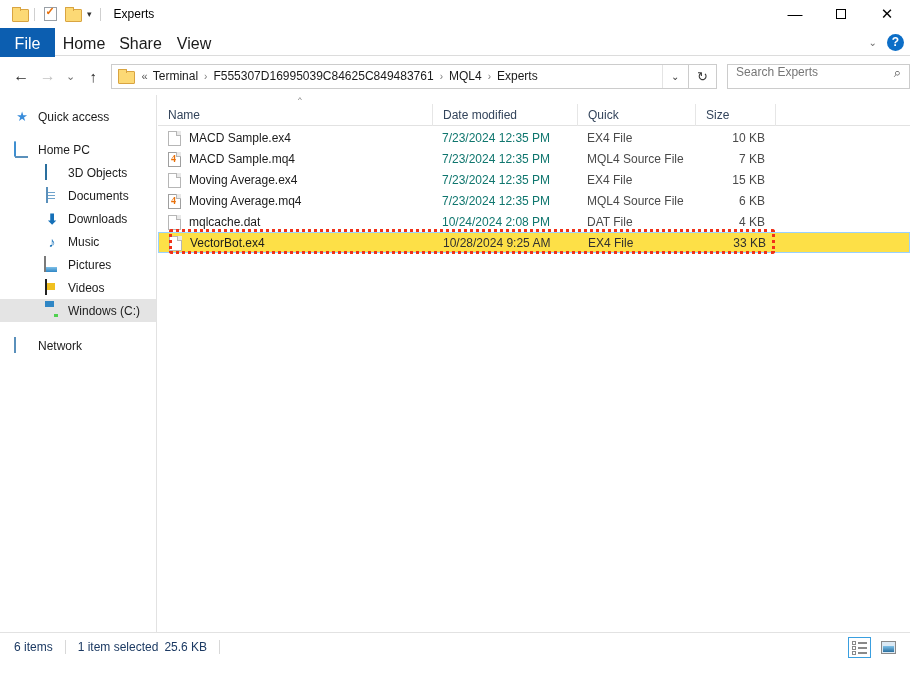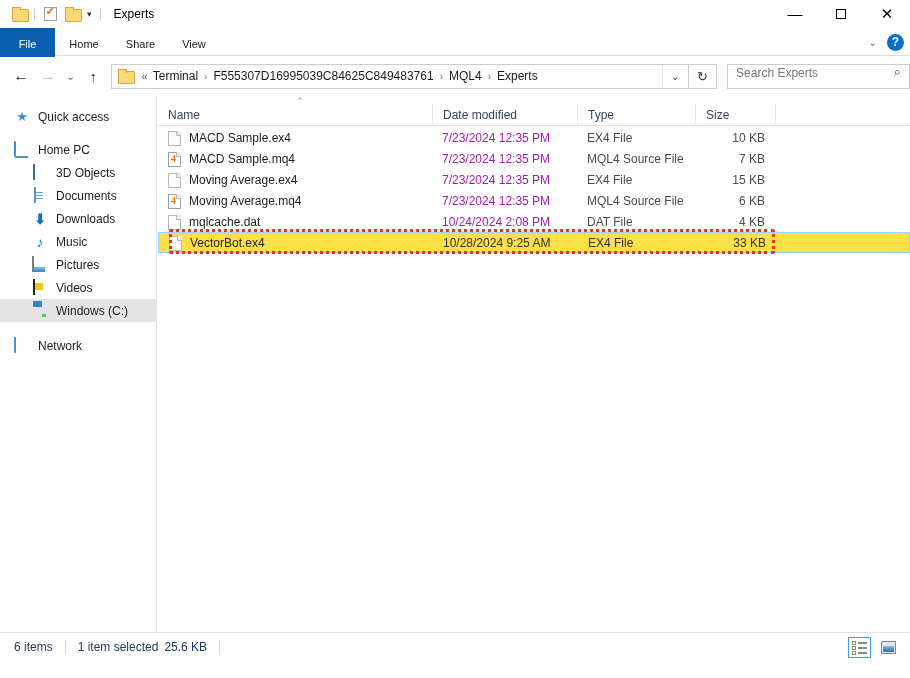--- a/index.html
+++ b/index.html
@@ -53,21 +53,21 @@
   .winctl .cl { font-size: 15px; }
 
   
   .ribbon {
     position: absolute; left: 0; top: 28px; width: 910px; height: 28px;
     background: #ffffff; display: flex; align-items: stretch;
     border-bottom: 1px solid #dcdcdc;
   }
   .tab {
     display: flex; align-items: center; justify-content: center;
-    font-size: 11px; color: #1a1a1a; height: 32px;
+    font-size: 16px; color: #1a1a1a; height: 32px;
   }
   .tab.file { width: 55px; background: #0c5eb0; color: #fff; }
   .tab.home { width: 58px; }
   .tab.share { width: 55px; }
   .tab.view { width: 52px; }
   .ribbon-right { position: absolute; right: 6px; top: 0; height: 28px; display: flex; align-items: center; gap: 10px; }
   .rb-caret { font-size: 10px; color: #6b6b6b; }
   .help-ico {
     width: 17px; height: 17px; border-radius: 50%; background: #0c6ec7; color: #fff;
     font-size: 12px; font-weight: bold; display: flex; align-items: center; justify-content: center;
@@ -98,36 +98,36 @@
   .addr-caret {
     width: 26px; height: 23px; display: flex; align-items: center; justify-content: center;
     font-size: 10px; color: #3a3a3a; border-left: 1px solid #e4e4e4;
   }
   .refresh-btn {
     width: 30px; height: 25px; border: 1px solid #cccccc; border-left: none; background: #fff;
     display: flex; align-items: center; justify-content: center; font-size: 13px; color: #3a3a3a;
   }
   .searchbox {
     height: 25px; width: 192px; margin-left: 10px; border: 1px solid #cccccc; background: #fff;
-    display: flex; align-items: flex-end; padding: 8px 8px;
+    display: flex; align-items: flex-start; padding: 0 8px;
   }
   .searchbox .ph { font-size: 12px; color: #767676; flex: 1; }
   .searchbox .mag { font-size: 13px; color: #4a4a4a; }
 
   
   .body { position: absolute; left: 0; top: 95px; width: 910px; height: 555px; background: #fff; }
   .sidebar {
     position: absolute; left: 0; top: 0; width: 157px; height: 555px;
     background: #fff; border-right: 1px solid #e2e2e2; padding-top: 10px;
   }
   .nav-item {
     height: 23px; display: flex; align-items: center; font-size: 12px; color: #1c1c1c;
     padding-left: 14px; gap: 8px;
   }
-  .nav-item.indent { padding-left: 32px; }
+  .nav-item.indent { padding-left: 44px; }
   .nav-item.sel { background: #e4e4e4; }
   .nav-item .lbl { white-space: nowrap; }
   .ni { width: 16px; height: 16px; position: relative; flex: 0 0 16px; }
 
   
   .ico-star { color: #3a8ddb; font-size: 13px; line-height: 16px; text-align: center; display: block; }
   .ico-pc { width: 15px; height: 12px; border: 1.6px solid #3f8fd0; border-radius: 1px; background: #dceaf7; margin-top: 2px; }
   .ico-pc::after { content: ""; position: absolute; left: 1px; bottom: 0px; width: 13px; height: 2px; background: #5a90bb; }
   .ico-3d { width: 13px; height: 13px; margin: 2px 0 0 1px; background: linear-gradient(135deg,#5bc0e8 0%,#2f86c5 60%,#1d5e91 100%); transform: skewY(-8deg); border: 1px solid #2a6f9e; }
   .ico-desk { width: 15px; height: 11px; background: #2f86c5; border: 1.5px solid #2a6f9e; margin-top: 2px; }
@@ -162,21 +162,21 @@
   .col.date { width: 145px; }
   .col.type { width: 118px; }
   .col.size { width: 80px; }
   .col.filler { width: 135px; border-left: 1px solid #e6e6e6; }
 
   .rows { position: absolute; left: 0; top: 32px; width: 752px; }
   .row { height: 21px; display: flex; align-items: center; position: relative; }
   .row.selected { background: #fde047; border: 1px solid #99d1ff; }
   .cell { font-size: 12px; color: #1c1c1c; display: flex; align-items: center; height: 100%; }
   .cell.name { width: 274px; padding-left: 10px; gap: 8px; }
-  .cell.date { width: 145px; padding-left: 10px; color: #a21caf; }
+  .cell.date { width: 145px; padding-left: 10px; color: #0f766e; }
   .cell.type { width: 118px; padding-left: 10px; color: #4a4a4a; }
   .cell.size { width: 80px; padding-right: 10px; justify-content: flex-end; color: #4a4a4a; }
   .row.selected .cell.date, .row.selected .cell.type, .row.selected .cell.size { color: #303030; }
 
   
   .fico { width: 13px; height: 16px; position: relative; flex: 0 0 13px; }
   .fico .sheet {
     position: absolute; left: 0; top: 1px; width: 13px; height: 15px; background: #fff;
     border: 1px solid #b6b6b6;
   }
@@ -334,21 +334,21 @@
         <span class="lbl">Network</span>
       </div>
     </div>
 
     <div class="filepane">
       <div class="sortcaret">^</div>
 
       <div class="colhead">
         <div class="col name">Name</div>
         <div class="col date">Date modified</div>
-        <div class="col type">Type</div>
+        <div class="col type">Quick</div>
         <div class="col size">Size</div>
         <div class="col filler"></div>
       </div>
 
       <div class="rows">
 
         <div class="row">
           <div class="cell name">
             <span class="fico">
                 <span class="sheet"></span>

